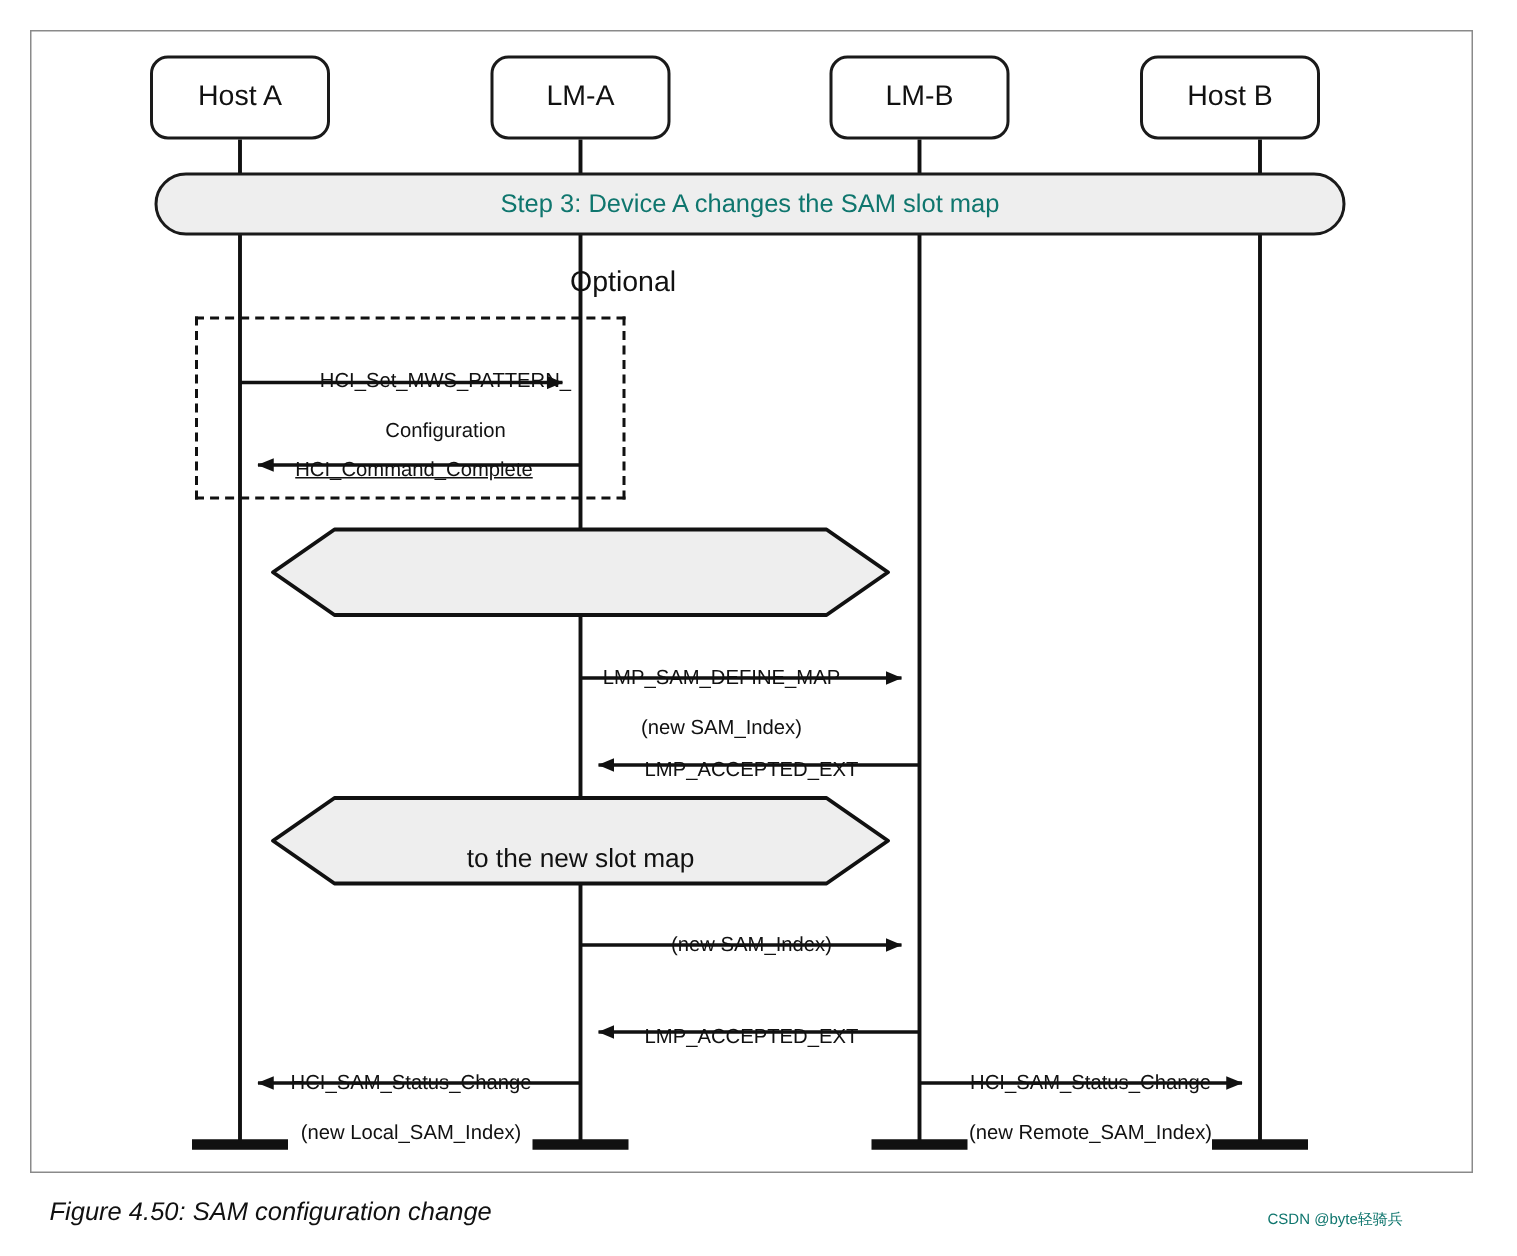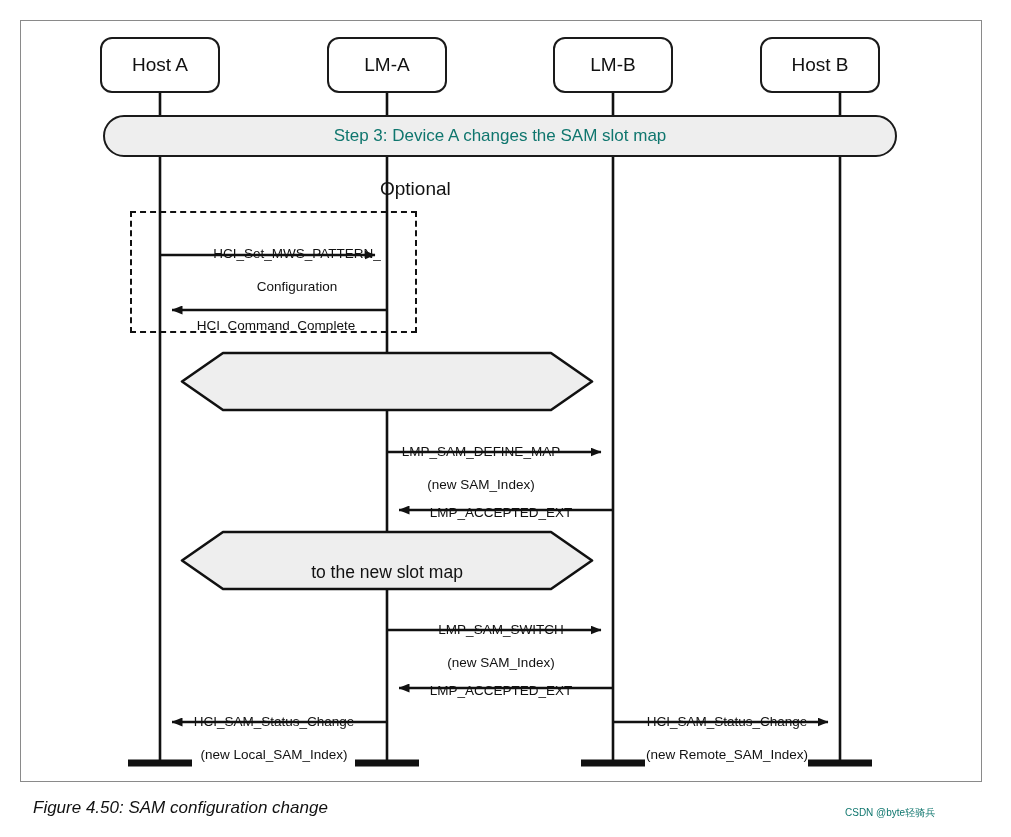--- a/index.html
+++ b/index.html
@@ -215,39 +215,38 @@
     <span>Step 3:  Device A changes the SAM slot map</span>
   </div>
 
   <div class="optional-label">Optional</div>
   <div class="optional-region"></div>
 
   <div class="msg-label" style="left:163px; top:230px; width:268px;">
     <div>HCI_Set_MWS_PATTERN_</div>
     <div>Configuration</div>
   </div>
-  <div class="msg-label" style="left:163px; top:302px; width:226px;">
+  <div class="msg-label" style="left:163px; top:289px; width:226px;text-decoration:underline;">
     <div>HCI_Command_Complete</div>
   </div>
 
   <div class="hex-label" style="left:222px; top:537px; width:330px;">
     <div>to the new slot map</div>
   </div>
 
   <div class="msg-label" style="left:370px; top:428px; width:222px;">
     <div>LMP_SAM_DEFINE_MAP</div>
     <div>(new SAM_Index)</div>
   </div>
 
   <div class="msg-label" style="left:390px; top:489px; width:222px;">
     <div>LMP_ACCEPTED_EXT</div>
   </div>
 
   <div class="msg-label" style="left:390px; top:606px; width:222px;">
-    <div>LMP_SAM_SWITCH</div>
     <div>(new SAM_Index)</div>
   </div>
 
   <div class="msg-label" style="left:390px; top:667px; width:222px;">
     <div>LMP_ACCEPTED_EXT</div>
   </div>
 
   <div class="msg-label" style="left:163px; top:698px; width:222px;">
     <div>HCI_SAM_Status_Change</div>
     <div>(new Local_SAM_Index)</div>

